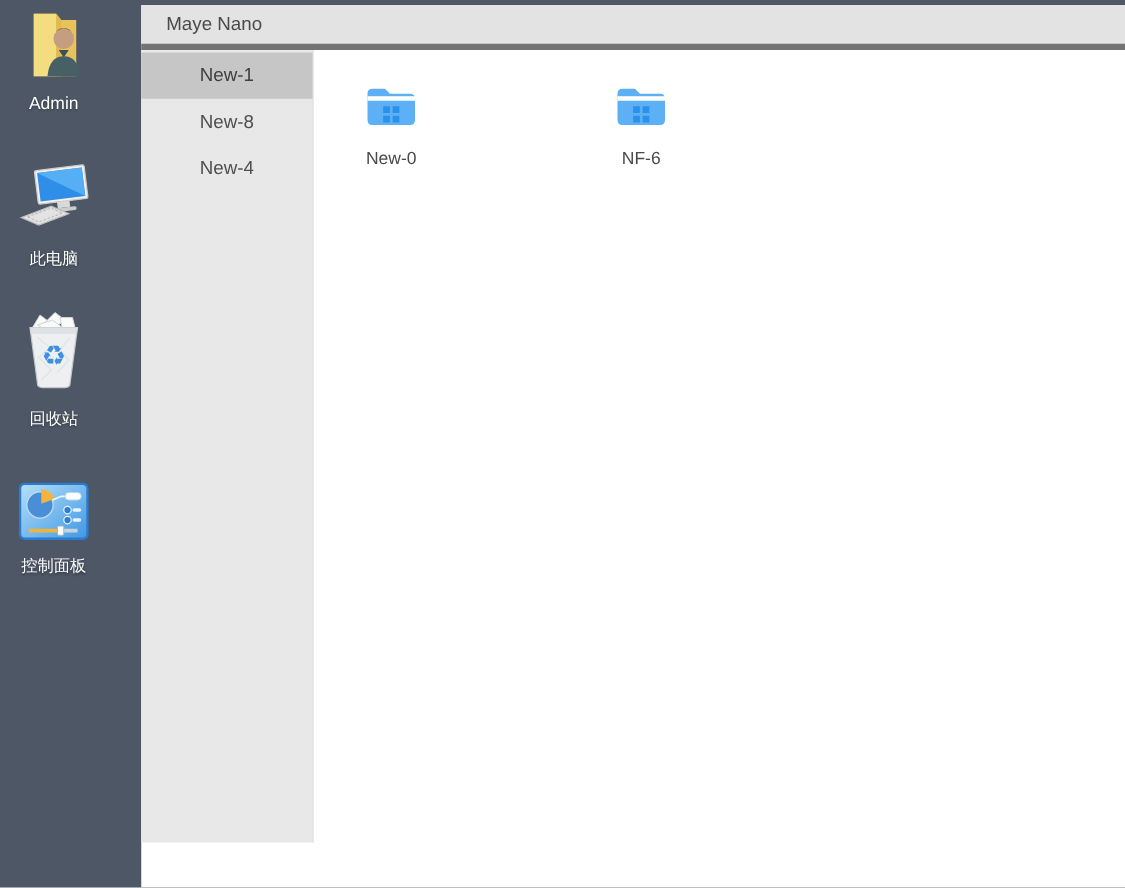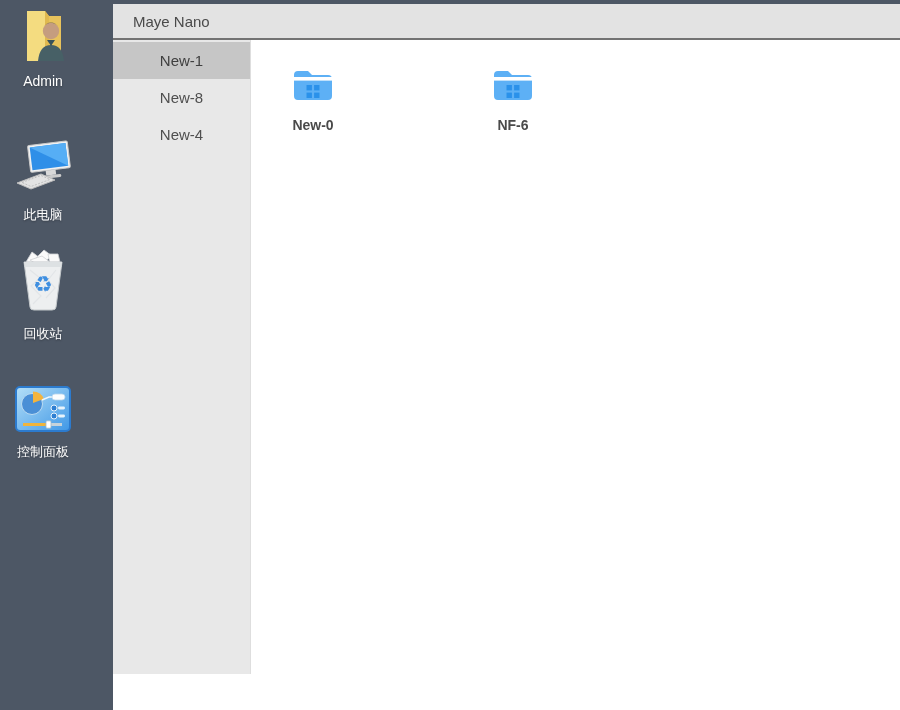--- a/index.html
+++ b/index.html
@@ -16,47 +16,47 @@
   .desk-icon {
     position:absolute; left:0; width:86px;
     display:flex; flex-direction:column; align-items:center;
     cursor:default;
   }
   .desk-icon .dlabel {
     color:#ffffff; font-size:13px; margin-top:7px; text-align:center;
     text-shadow:0 1px 2px rgba(0,0,0,0.35); white-space:nowrap;
   }
   .di-admin { top:8px; }
-  .di-pc    { top:139px; }
+  .di-pc    { top:130px; }
   .di-bin   { top:248px; }
   .di-cp    { top:386px; }
 
   
   .window {
     position:absolute; left:113px; top:4px; width:787px; height:706px;
     background:#ffffff;
   }
   .titlebar {
-    height:36px; background:#e3e3e3; border-bottom:2px solid #737373;
+    height:36px; background:#e3e3e3; border-bottom:5px solid #737373;
     display:flex; align-items:center; padding-left:20px;
   }
   .titlebar .title { font-size:15px; color:#4a4a4a; }
   .win-body { display:flex; height:634px; }
 
   .tabpanel {
     width:138px; background:#e8e8e8; border-right:1px solid #dedede;
     padding-top:2px; flex-shrink:0;
   }
   .tab {
     height:37px; display:flex; align-items:center; justify-content:center;
     font-size:15px; color:#4f4f4f; cursor:default;
   }
   .tab.selected { background:#c6c6c6; color:#3f3f3f; }
 
-  .content { flex:1; position:relative; background:#ffffff;font-weight:bold; }
+  .content { flex:1; position:relative; background:#ffffff; }
   .folder-item {
     position:absolute; top:26px; width:90px;
     display:flex; flex-direction:column; align-items:center; cursor:default;
   }
   .fi-0 { left:17px; }
   .fi-1 { left:217px; }
   .folder-item .flabel { font-size:14px; color:#4a4a4a; margin-top:9px; white-space:nowrap; }
 </style>
 </head>
 <body>

